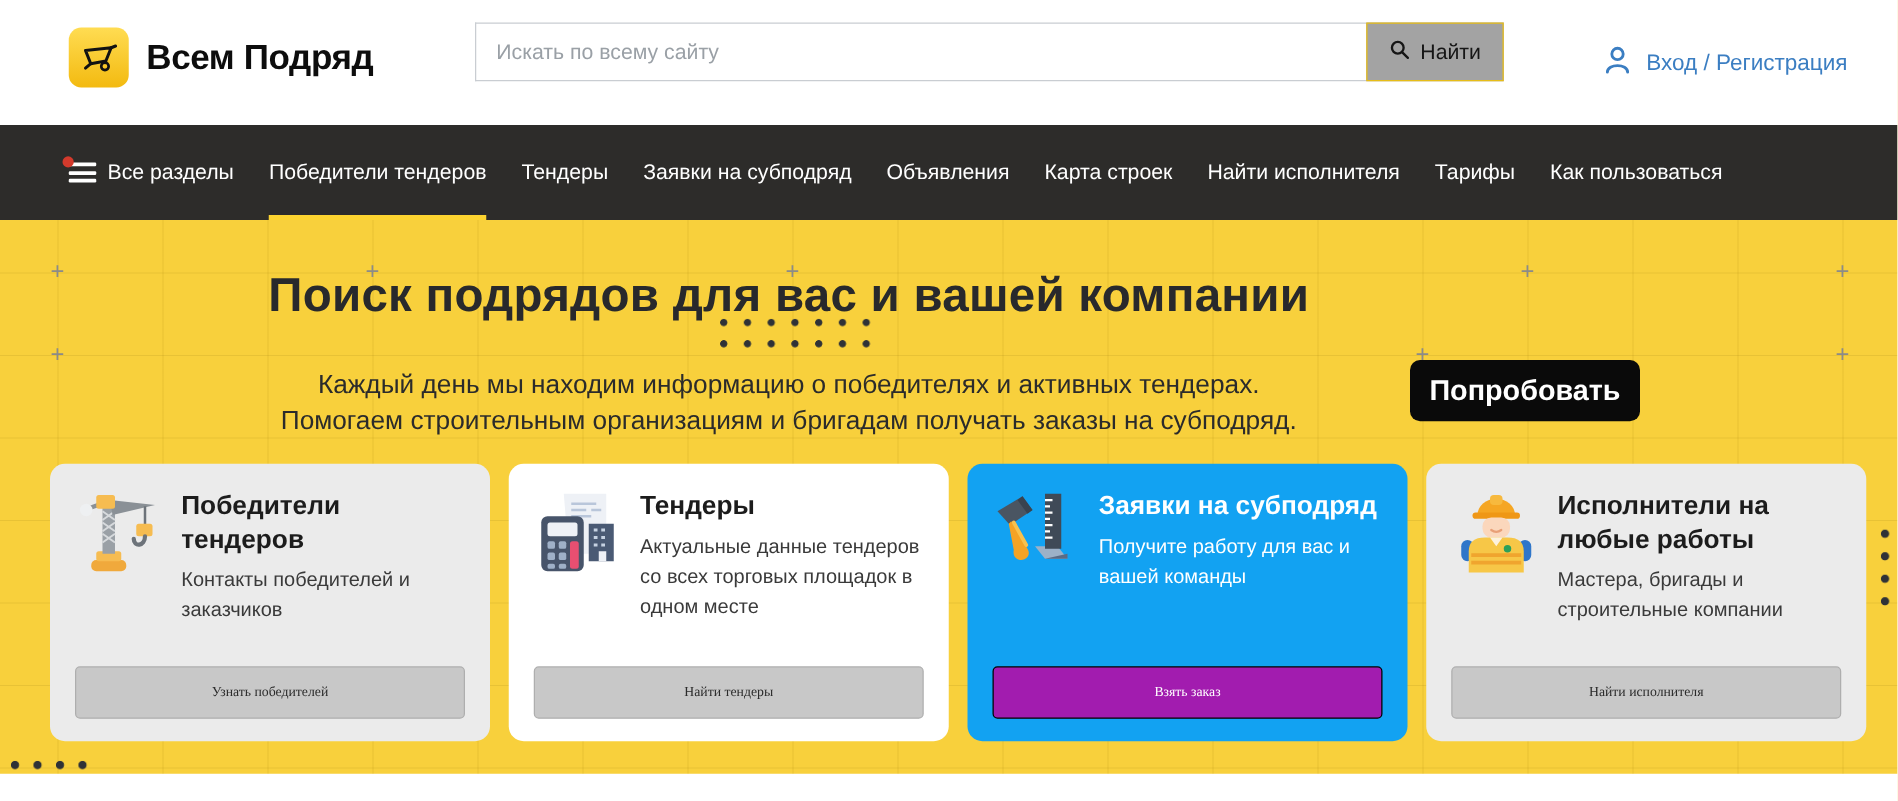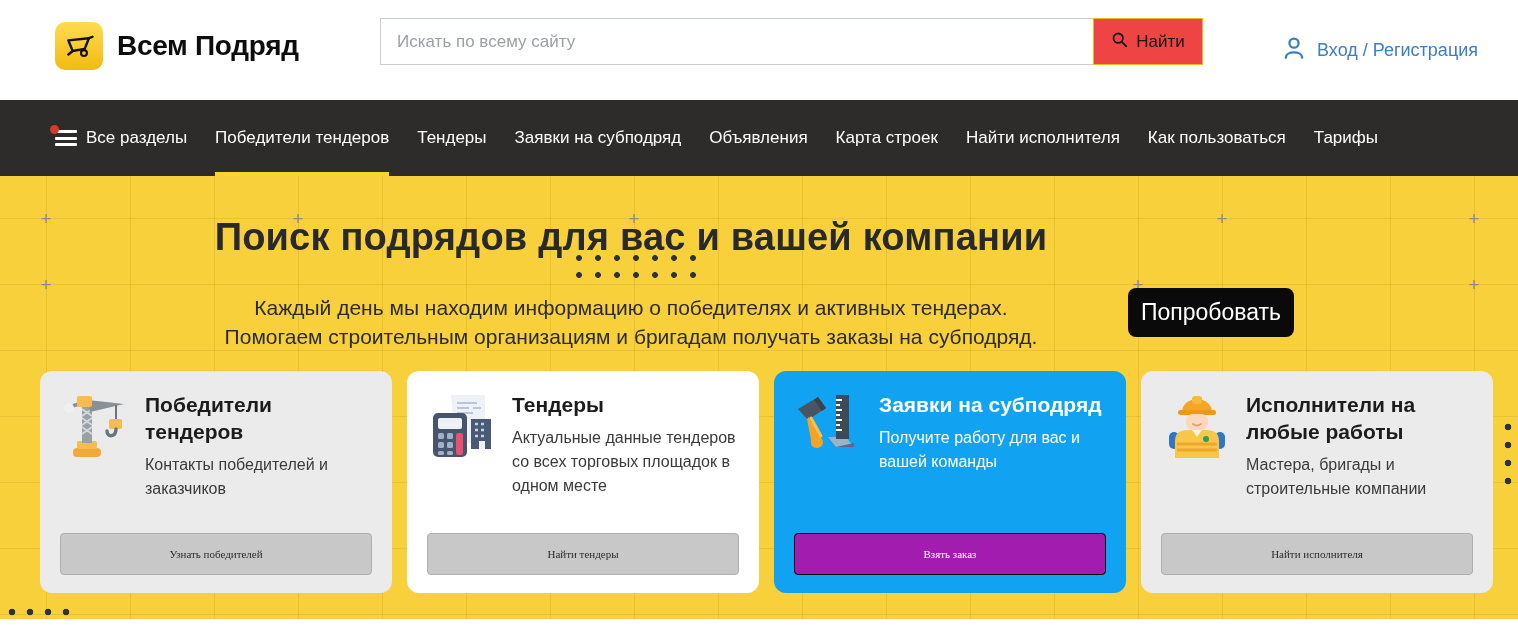--- a/index.html
+++ b/index.html
@@ -11,21 +11,21 @@
   .header { position:relative; height:100px; background:#fff; }
   .logo { position:absolute; left:55px; top:22px; display:flex; align-items:center; gap:14px; cursor:pointer; }
   .logo-badge { width:48px; height:48px; border-radius:10px;
                 background:linear-gradient(180deg,#ffdc52 0%,#f3ba10 100%);
                 display:flex; align-items:center; justify-content:center; }
   .brand { font-size:28px; font-weight:bold; color:#0d0d0d; letter-spacing:-0.3px; }
   .searchbar { position:absolute; left:380px; top:18px; display:flex; }
   .search-input { width:713px; height:47px; border:1px solid #c9cdd2; border-right:none;
                   padding:0 16px; font-size:17px; color:#333; outline:none; background:#fff; }
   .search-input::placeholder { color:#9aa0a6; }
-  .search-btn { width:110px; height:47px; background:#ef4444; border:1px solid #e7bd17;
+  .search-btn { width:110px; height:47px; background:#a3a3a3; border:1px solid #e7bd17;
                 display:flex; align-items:center; justify-content:center; gap:8px;
                 font-size:17px; color:#161616; cursor:pointer; }
   .login { position:absolute; right:40px; top:0; height:100px; display:flex; align-items:center; gap:10px;
            color:#3b7ec2; font-size:18px; cursor:pointer; }
 
   
   .nav { height:76px; background:#2d2c2a; display:flex; align-items:stretch; gap:28px; padding-left:55px;text-align:right; }
   .nav-all { display:flex; align-items:center; gap:9px; color:#fff; font-size:17px; cursor:pointer; position:relative; }
   .burger { position:relative; width:22px; height:16px; }
   .burger i { position:absolute; left:0; width:22px; height:3px; background:#fff; border-radius:1px; }
@@ -36,22 +36,22 @@
 
   
   .hero { position:relative; height:443px; background-color:#f8d03c;
           background-image:
             linear-gradient(to right, rgba(150,115,0,0.16) 1px, transparent 1px),
             linear-gradient(to bottom, rgba(120,95,0,0.12) 1px, transparent 1px);
           background-size:84px 66px; background-position:46px 42px; }
   .hero-text { position:absolute; left:0; top:0; width:1262px; text-align:center; }
   .hero-title { margin-top:40px; font-size:38px; font-weight:bold; color:#28292c; letter-spacing:0.2px; }
   .hero-sub { margin-top:34px; font-size:21px; line-height:29px; color:#2b2b2b; }
-  .cta { position:absolute; left:1128px; top:112px; width:166px; height:49px; background:#0a0a0a;
-         color:#fff; font-size:23px; font-weight:normal; border:none; border-radius:8px; cursor:pointer; }
+  .cta { position:absolute; left:1128px; top:112px; width:184px; height:49px; background:#0a0a0a;
+         color:#fff; font-size:23px; font-weight:bold; border:none; border-radius:8px; cursor:pointer; }
   .plus { position:absolute; color:#8b8b89; font-size:19px; line-height:1; transform:translate(-50%,-50%); }
   .dots-title { position:absolute; left:576px; top:79px; width:124px; height:33px;
                 background-image:radial-gradient(circle at 3px 3px,#2f3237 2.6px,transparent 3.2px);
                 background-size:19px 17px; }
   .dots-right { position:absolute; left:1504px; top:247px; width:9px; height:66px;
                 background-image:radial-gradient(circle at 4px 4px,#2f3237 3px,transparent 3.6px);
                 background-size:9px 18px; }
   .dots-bottom { position:absolute; left:8px; top:432px; width:66px; height:9px;
                  background-image:radial-gradient(circle at 4px 4px,#2f3237 3px,transparent 3.6px);
                  background-size:18px 9px; }
@@ -125,22 +125,22 @@
         <span class="notif-dot"></span>
       </span>
       <span>Все разделы</span>
     </div>
     <div class="nav-item active">Победители тендеров</div>
     <div class="nav-item">Тендеры</div>
     <div class="nav-item">Заявки на субподряд</div>
     <div class="nav-item">Объявления</div>
     <div class="nav-item">Карта строек</div>
     <div class="nav-item">Найти исполнителя</div>
+    <div class="nav-item">Тарифы</div>
     <div class="nav-item">Как пользоваться</div>
-    <div class="nav-item">Тарифы</div>
   </nav>
 
   <section class="hero">
     <span class="plus" style="left:46px;  top:42px;">+</span>
     <span class="plus" style="left:46px;  top:108px;">+</span>
     <span class="plus" style="left:298px; top:42px;">+</span>
     <span class="plus" style="left:634px; top:42px;">+</span>
     <span class="plus" style="left:1222px;top:42px;">+</span>
     <span class="plus" style="left:1474px;top:42px;">+</span>
     <span class="plus" style="left:1474px;top:108px;">+</span>

